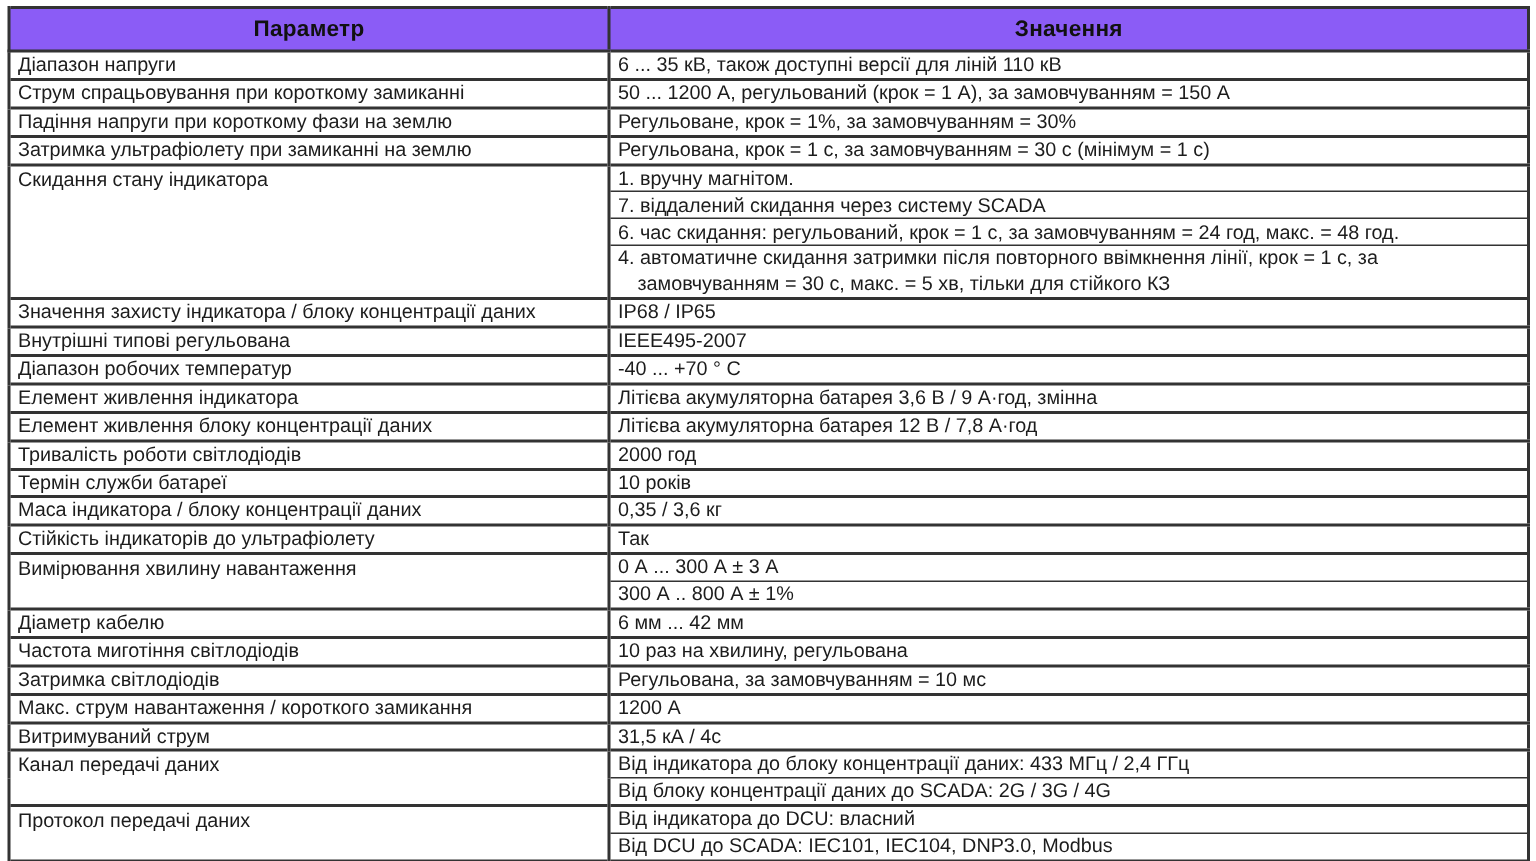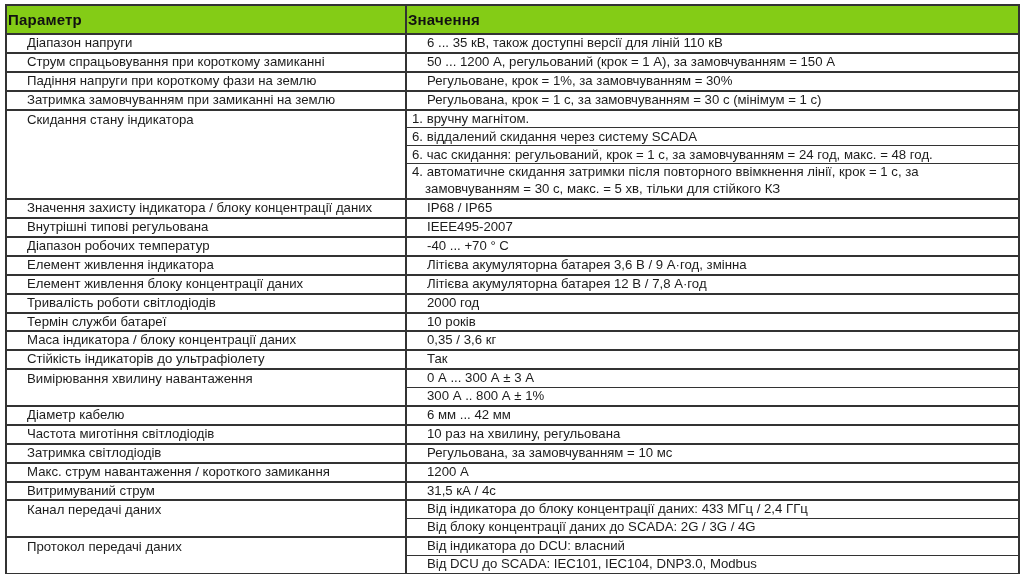--- a/index.html
+++ b/index.html
@@ -21,37 +21,37 @@
     border-collapse: collapse;
     table-layout: fixed;
     position: absolute;
     left: 5px;
     top: 4px;
     width: 1013px;
     height: 566px;
     border: 2px solid #333333;
   }
   table.spec th {
-    background: #84cc16;
+    background: #8b5cf6;
     border-left: 2px solid #333333;
     border-bottom: 2px solid #333333;
     font-size: 15px;
     font-weight: bold;
     color: #111111;
     height: 25px;
-    text-align: left;
+    text-align: center;
     vertical-align: middle;
     letter-spacing: 0.2px;
   }
   table.spec td {
     border-left: 2px solid #333333;
     border-top: 2px solid #333333;
     font-size: 13.2px;
     color: #1c1c1c;
-    padding: 0 20px;
+    padding: 0 5px;
     vertical-align: middle;
     line-height: 1.28;
     overflow: hidden;
     white-space: nowrap;
   }
   table.spec tr.sub td {
     border-top-width: 1px;
   }
   table.spec tr {
     height: 18px;
@@ -92,29 +92,29 @@
         </tr>
         <tr class="group-start">
           <td class="param" rowspan="1">Струм спрацьовування при короткому замиканні</td>
           <td class="value">50 ... 1200 А, регульований (крок = 1 А), за замовчуванням = 150 А</td>
         </tr>
         <tr class="group-start">
           <td class="param" rowspan="1">Падіння напруги при короткому фази на землю</td>
           <td class="value">Регульоване, крок = 1%, за замовчуванням = 30%</td>
         </tr>
         <tr class="group-start">
-          <td class="param" rowspan="1">Затримка замовчуванням при замиканні на землю</td>
+          <td class="param" rowspan="1">Затримка ультрафіолету при замиканні на землю</td>
           <td class="value">Регульована, крок = 1 с, за замовчуванням = 30 с (мінімум = 1 с)</td>
         </tr>
         <tr class="group-start">
           <td class="param param-span" rowspan="4">Скидання стану індикатора</td>
           <td class="value hang">1. вручну магнітом.</td>
         </tr>
         <tr class="sub">
-          <td class="value hang">6. віддалений скидання через систему SCADA</td>
+          <td class="value hang">7. віддалений скидання через систему SCADA</td>
         </tr>
         <tr class="sub">
           <td class="value hang">6. час скидання: регульований, крок = 1 с, за замовчуванням = 24 год, макс. = 48 год.</td>
         </tr>
         <tr class="sub">
           <td class="value hang wrap">4. автоматичне скидання затримки після повторного ввімкнення лінії, крок = 1 с, за замовчуванням = 30 с, макс. = 5 хв, тільки для стійкого КЗ</td>
         </tr>
         <tr class="group-start">
           <td class="param" rowspan="1">Значення захисту індикатора / блоку концентрації даних</td>
           <td class="value">IP68 / IP65</td>

